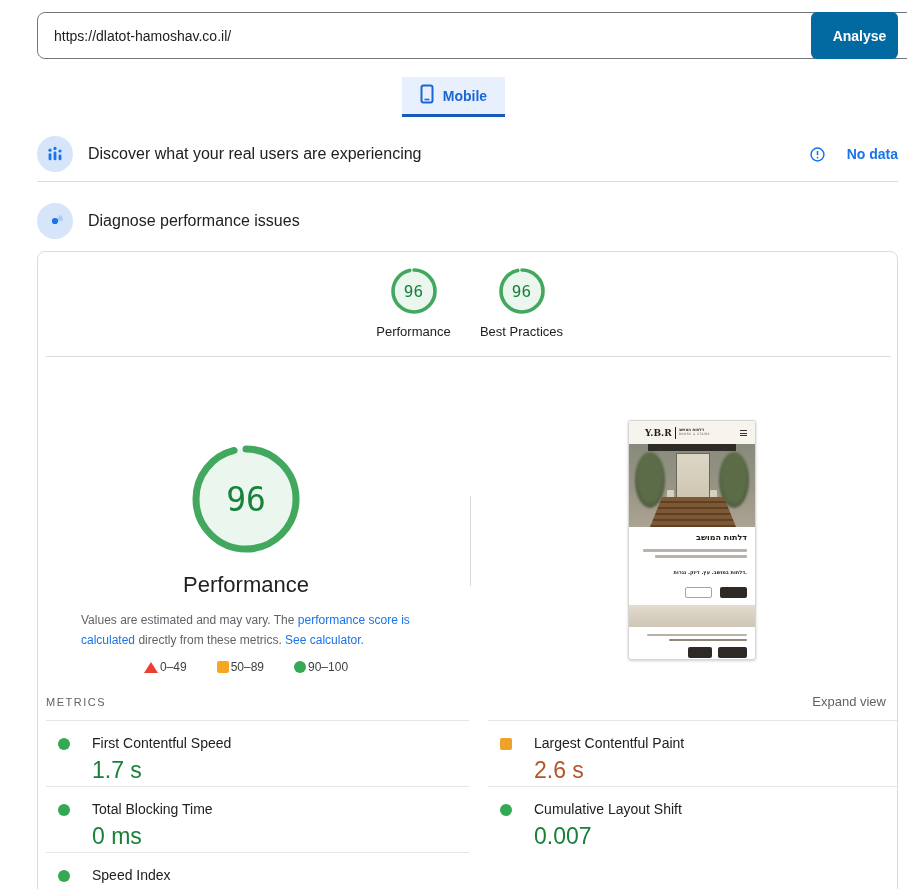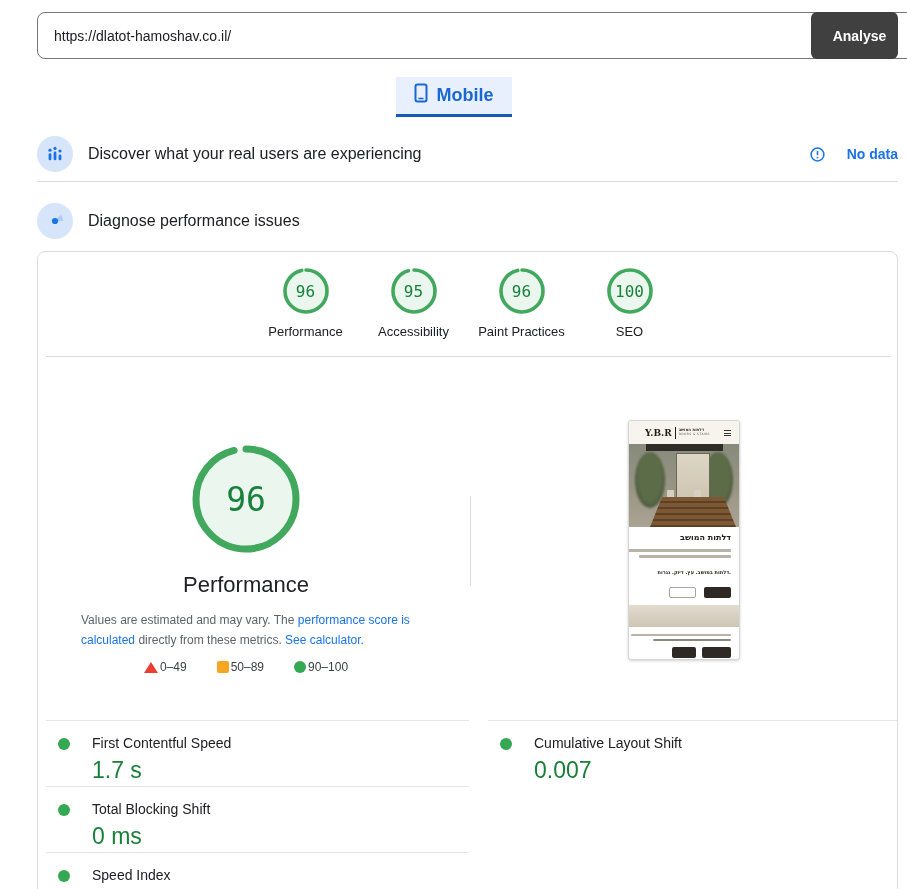--- a/index.html
+++ b/index.html
@@ -4,28 +4,28 @@
 <style>
   * { margin:0; padding:0; box-sizing:border-box; }
   body { background:#fff; font-family:"Liberation Sans", sans-serif; }
   .page { position:relative; width:907px; height:889px; overflow:hidden; background:#fff; margin:0 auto; }
 
   
   .url-input { position:absolute; left:37px; top:12px; width:888px; height:47px;
     border:1px solid #74777a; border-radius:8px; font-size:14px; color:#202124;
     padding:0 16px; outline:none; font-family:"Liberation Sans",sans-serif; background:#fff; }
   .analyse-btn { position:absolute; left:811px; top:12px; width:87px; height:47px;
-    background:#404040; color:#fff; border:none; border-radius:6px; font-size:14px;
+    background:#0369a1; color:#fff; border:none; border-radius:6px; font-size:14px;
     font-weight:bold; cursor:pointer; font-family:"Liberation Sans",sans-serif;padding-left:10px; }
 
   
   .tabs { position:absolute; top:77px; left:0; width:100%; height:40px;
     display:flex; justify-content:center; }
   .tab { display:flex; align-items:center; justify-content:center; gap:9px;
-    padding:0 18px; font-size:18px; font-weight:bold; cursor:pointer; height:40px; }
+    padding:0 18px; font-size:14px; font-weight:bold; cursor:pointer; height:40px; }
   .tab.active { background:#e8f0fe; color:#1967d2; border-bottom:3px solid #185abc; }
   .tab.inactive { color:#3c4043; }
 
   
   .section-row { position:absolute; left:0; width:100%; height:36px; }
   .section-icon { position:absolute; left:37px; top:0; width:36px; height:36px;
     border-radius:50%; background:#d7e5fb; display:flex; align-items:center; justify-content:center; }
   .section-title { position:absolute; left:88px; top:0; line-height:36px;
     font-size:16px; color:#202124; }
   .section-status { position:absolute; right:9px; top:0; height:36px;
@@ -64,21 +64,21 @@
   .legend-item { display:flex; align-items:center; gap:2px; }
   .tri { width:0; height:0; border-left:7px solid transparent; border-right:7px solid transparent;
     border-bottom:11px solid #ed3f31; }
   .sq { width:12px; height:12px; background:#f5a623; border-radius:2px; }
   .dot { width:12px; height:12px; background:#34a853; border-radius:50%; }
 
   
   .vdivider { position:absolute; left:432px; top:244px; width:1px; height:90px; background:#dadce0; }
 
   
-  .thumb { position:absolute; left:590px; top:168px; width:112px; height:240px;
+  .thumb { position:absolute; left:590px; top:168px; width:128px; height:240px;
     background:#fff; border:1px solid #d5d5d5; border-radius:3px;
     box-shadow:0 1px 3px rgba(0,0,0,.18); overflow:hidden; font-family:"DejaVu Sans",sans-serif; }
   .thumb-header { position:absolute; left:0; top:0; width:100%; height:23px; background:#f7f4ee;
     display:flex; align-items:center; padding-left:16px; }
   .thumb-brand { font-family:"DejaVu Serif", serif; font-weight:bold; font-size:9px; color:#211d18; }
   .thumb-sep { width:1px; height:12px; background:#211d18; margin:0 3px; }
   .thumb-sub { display:flex; flex-direction:column; line-height:1.2; }
   .thumb-sub .he { font-size:4px; color:#3a342c; font-weight:bold; }
   .thumb-sub .en { font-size:3px; color:#6a635a; letter-spacing:.4px; }
   .thumb-menu { position:absolute; right:8px; top:9px; width:7px; }
@@ -186,45 +186,25 @@
             <circle cx="24" cy="24" r="21" fill="none" stroke="#41a85e" stroke-width="3.6" stroke-linecap="round" transform="rotate(-90 24 24)" stroke-dasharray="126.66901579274047 131.94689145077132"></circle>
           </svg>
           <div class="score-num">96</div>
         </div>
         <div class="score-label">Performance</div>
       </div>
       <div class="score-item">
         <div class="score-ring">
           <svg width="48" height="48" viewBox="0 0 48 48">
             <circle cx="24" cy="24" r="21" fill="#eaf6ee"></circle>
-            <circle cx="24" cy="24" r="21" fill="none" stroke="#41a85e" stroke-width="3.6" stroke-linecap="round" transform="rotate(-90 24 24)" stroke-dasharray="125.34954687823276 131.94689145077132"></circle>
-          </svg>
-          <div class="score-num">95</div>
-        </div>
-        <div class="score-label">Accessibility</div>
-      </div>
-      <div class="score-item">
-        <div class="score-ring">
-          <svg width="48" height="48" viewBox="0 0 48 48">
-            <circle cx="24" cy="24" r="21" fill="#eaf6ee"></circle>
             <circle cx="24" cy="24" r="21" fill="none" stroke="#41a85e" stroke-width="3.6" stroke-linecap="round" transform="rotate(-90 24 24)" stroke-dasharray="126.66901579274047 131.94689145077132"></circle>
           </svg>
           <div class="score-num">96</div>
         </div>
-        <div class="score-label">Paint Practices</div>
-      </div>
-      <div class="score-item">
-        <div class="score-ring">
-          <svg width="48" height="48" viewBox="0 0 48 48">
-            <circle cx="24" cy="24" r="21" fill="#eaf6ee"></circle>
-            <circle cx="24" cy="24" r="21" fill="none" stroke="#41a85e" stroke-width="3.6" stroke-linecap="round" transform="rotate(-90 24 24)" stroke-dasharray="131.94689145077132 131.94689145077132"></circle>
-          </svg>
-          <div class="score-num">100</div>
-        </div>
-        <div class="score-label">SEO</div>
+        <div class="score-label">Best Practices</div>
       </div>
     </div>
 
     <div class="card-divider"></div>
 
     <div class="gauge-wrap">
       <svg width="110" height="110" viewBox="0 0 110 110">
         <circle cx="55" cy="55" r="50" fill="#eaf6ee"></circle>
         <circle cx="55" cy="55" r="50" fill="none" stroke="#41a85e" stroke-width="7" stroke-linecap="round" transform="rotate(-90 55 55)" stroke-dasharray="301.59289474462014 314.1592653589793"></circle>
       </svg>
@@ -280,40 +260,49 @@
       <div class="thumb-tagline">דלתות במושב. עץ. דיוק. נגרות.</div>
       <div class="tbtn dark" style="right:8px; top:166px; width:27px"></div>
       <div class="tbtn outline" style="right:43px; top:166px; width:27px"></div>
       <div class="thumb-banner"></div>
       <div class="thumb-line" style="top:213px; width:100px; height:2px"></div>
       <div class="thumb-line" style="top:218px; width:78px; height:2px; background:#8f877a"></div>
       <div class="tbtn dark" style="right:8px; top:226px; width:29px"></div>
       <div class="tbtn dark" style="right:43px; top:226px; width:24px"></div>
     </div>
 
+    <div class="metrics-head">
+      <span class="metrics-label">METRICS</span>
+      <span class="expand-view">Expand view</span>
+    </div>
 
     <div class="mcol left">
       <div class="metric-row">
         <span class="metric-marker good"></span>
         <span class="metric-name">First Contentful Speed</span>
         <span class="metric-value good">1.7 s</span>
       </div>
       <div class="metric-row">
         <span class="metric-marker good"></span>
-        <span class="metric-name">Total Blocking Shift</span>
+        <span class="metric-name">Total Blocking Time</span>
         <span class="metric-value good">0 ms</span>
       </div>
       <div class="metric-row">
         <span class="metric-marker good"></span>
         <span class="metric-name">Speed Index</span>
 
       </div>
     </div>
 
     <div class="mcol right">
+      <div class="metric-row">
+        <span class="metric-marker average"></span>
+        <span class="metric-name">Largest Contentful Paint</span>
+        <span class="metric-value average">2.6 s</span>
+      </div>
       <div class="metric-row">
         <span class="metric-marker good"></span>
         <span class="metric-name">Cumulative Layout Shift</span>
         <span class="metric-value good">0.007</span>
       </div>
     </div>
 
   </div>
 </div>
 

